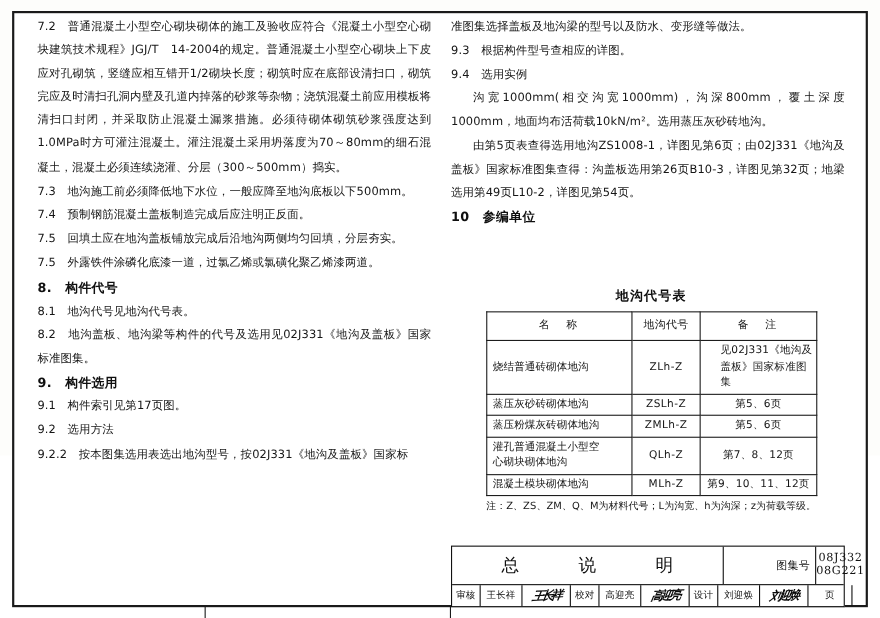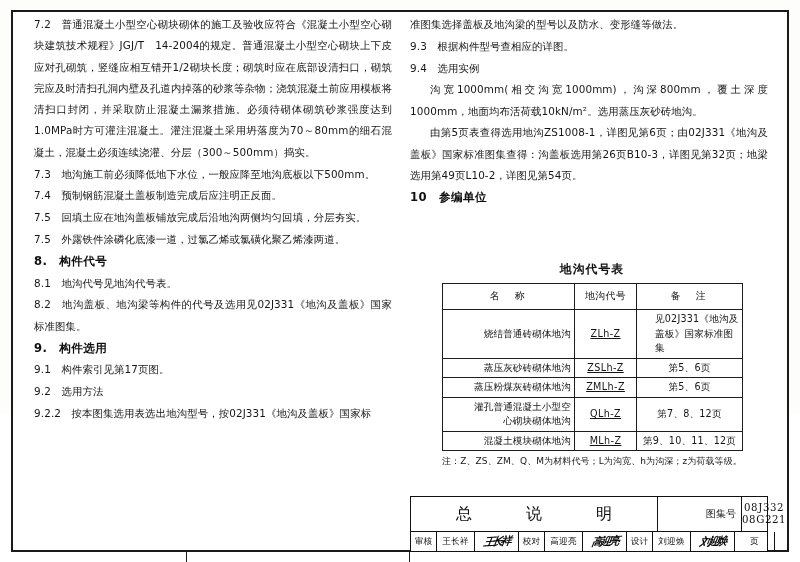--- a/index.html
+++ b/index.html
@@ -92,29 +92,28 @@
     vertical-align: middle;
   }
   #code-table thead td {
     text-align: center;
     height: 21px;
     letter-spacing: 2.6px;
     font-size: 9.9px;
   }
   #code-table thead td.h-mid { letter-spacing: 0.4px; margin-top: 24px; }
   #code-table td.c-name {
-    text-align: right;
+    text-align: left;
     padding-left: 5px;
     letter-spacing: 0.1px;
     margin-left: 48px;
   }
   #code-table td.c-code {
     text-align: center;
     letter-spacing: 0.4px;
-    text-decoration: underline;
   }
   #code-table td.c-note {
     text-align: center;
     letter-spacing: 0.2px;
   }
   #code-table td.c-note.left2 { text-align: left; padding-left: 18px; }
   .col-w1 { width: 132px; }
   .col-w2 { width: 62px;  }
   .col-w3 { width: 106px; }
   #table-note {

